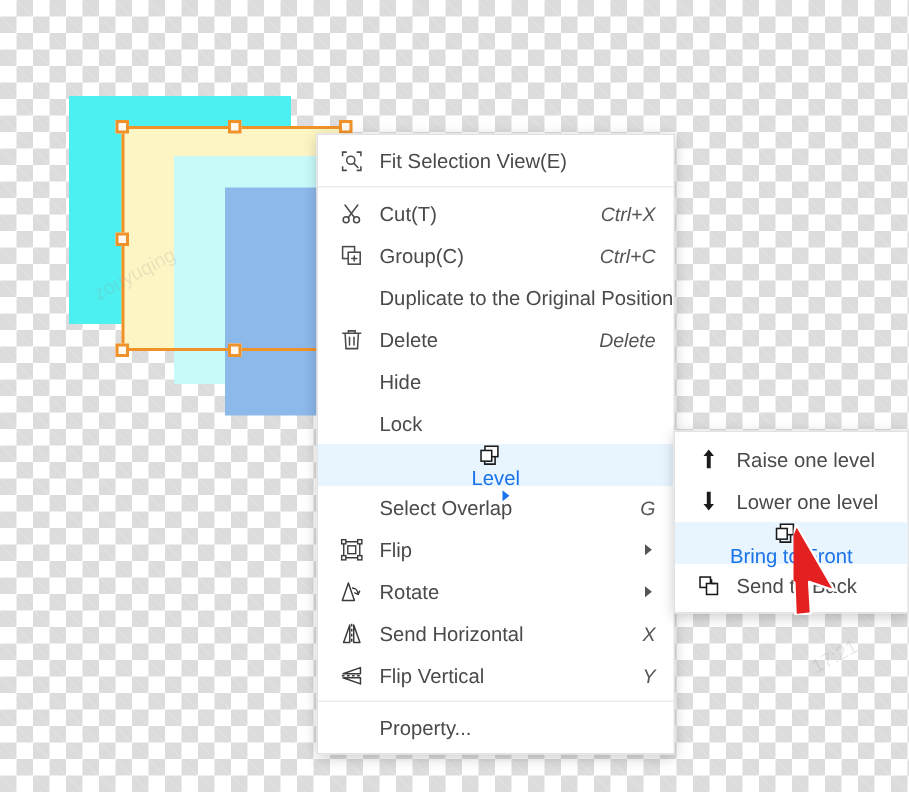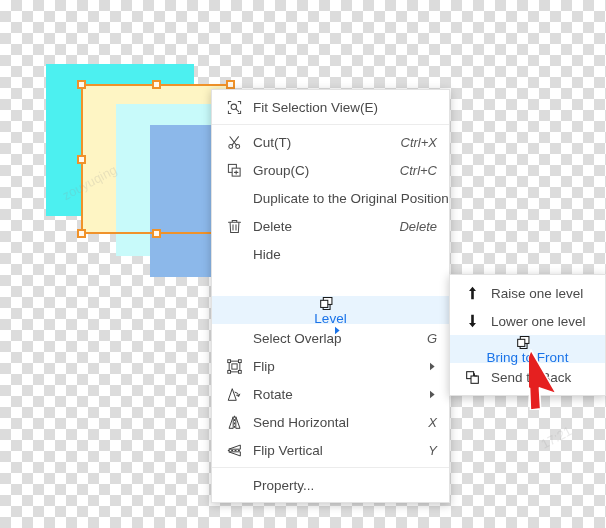--- a/index.html
+++ b/index.html
@@ -90,21 +90,21 @@
     z-index: 30;
     padding: 3px 0;
   }
   #main-menu {
     left: 211px;
     top: 89px;
     width: 239px;
   }
   #sub-menu {
     left: 449px;
-    top: 274px;
+    top: 287px;
     width: 157px;
     padding: 4px 0;
   }
 
   .menu-item {
     position: relative;
     display: flex;
     align-items: center;
     height: 28px;
     padding: 0 12px 0 12px;
@@ -248,20 +248,21 @@
     </div>
 
     <div class="menu-item">
       <span class="mi-icon"></span>
       <span class="mi-label">Hide</span>
       <span class="mi-shortcut"></span>
     </div>
 
     <div class="menu-item">
       <span class="mi-icon"></span>
+      <span class="mi-label">Lock</span>
       <span class="mi-shortcut"></span>
     </div>
 
     <div class="menu-item highlight">
       <span class="mi-icon">
         <svg width="15" height="15" viewBox="0 0 16 16" fill="none" stroke="#1a1a1a" stroke-width="1.1">
           <rect x="4.6" y="1.6" width="9.2" height="7.4" fill="#fff"></rect>
           <rect x="1.8" y="4.6" width="7.6" height="7.6" fill="#fff"></rect>
           <path d="M4.4 12.2v2.1h7.4v-5.3"></path>
         </svg>

